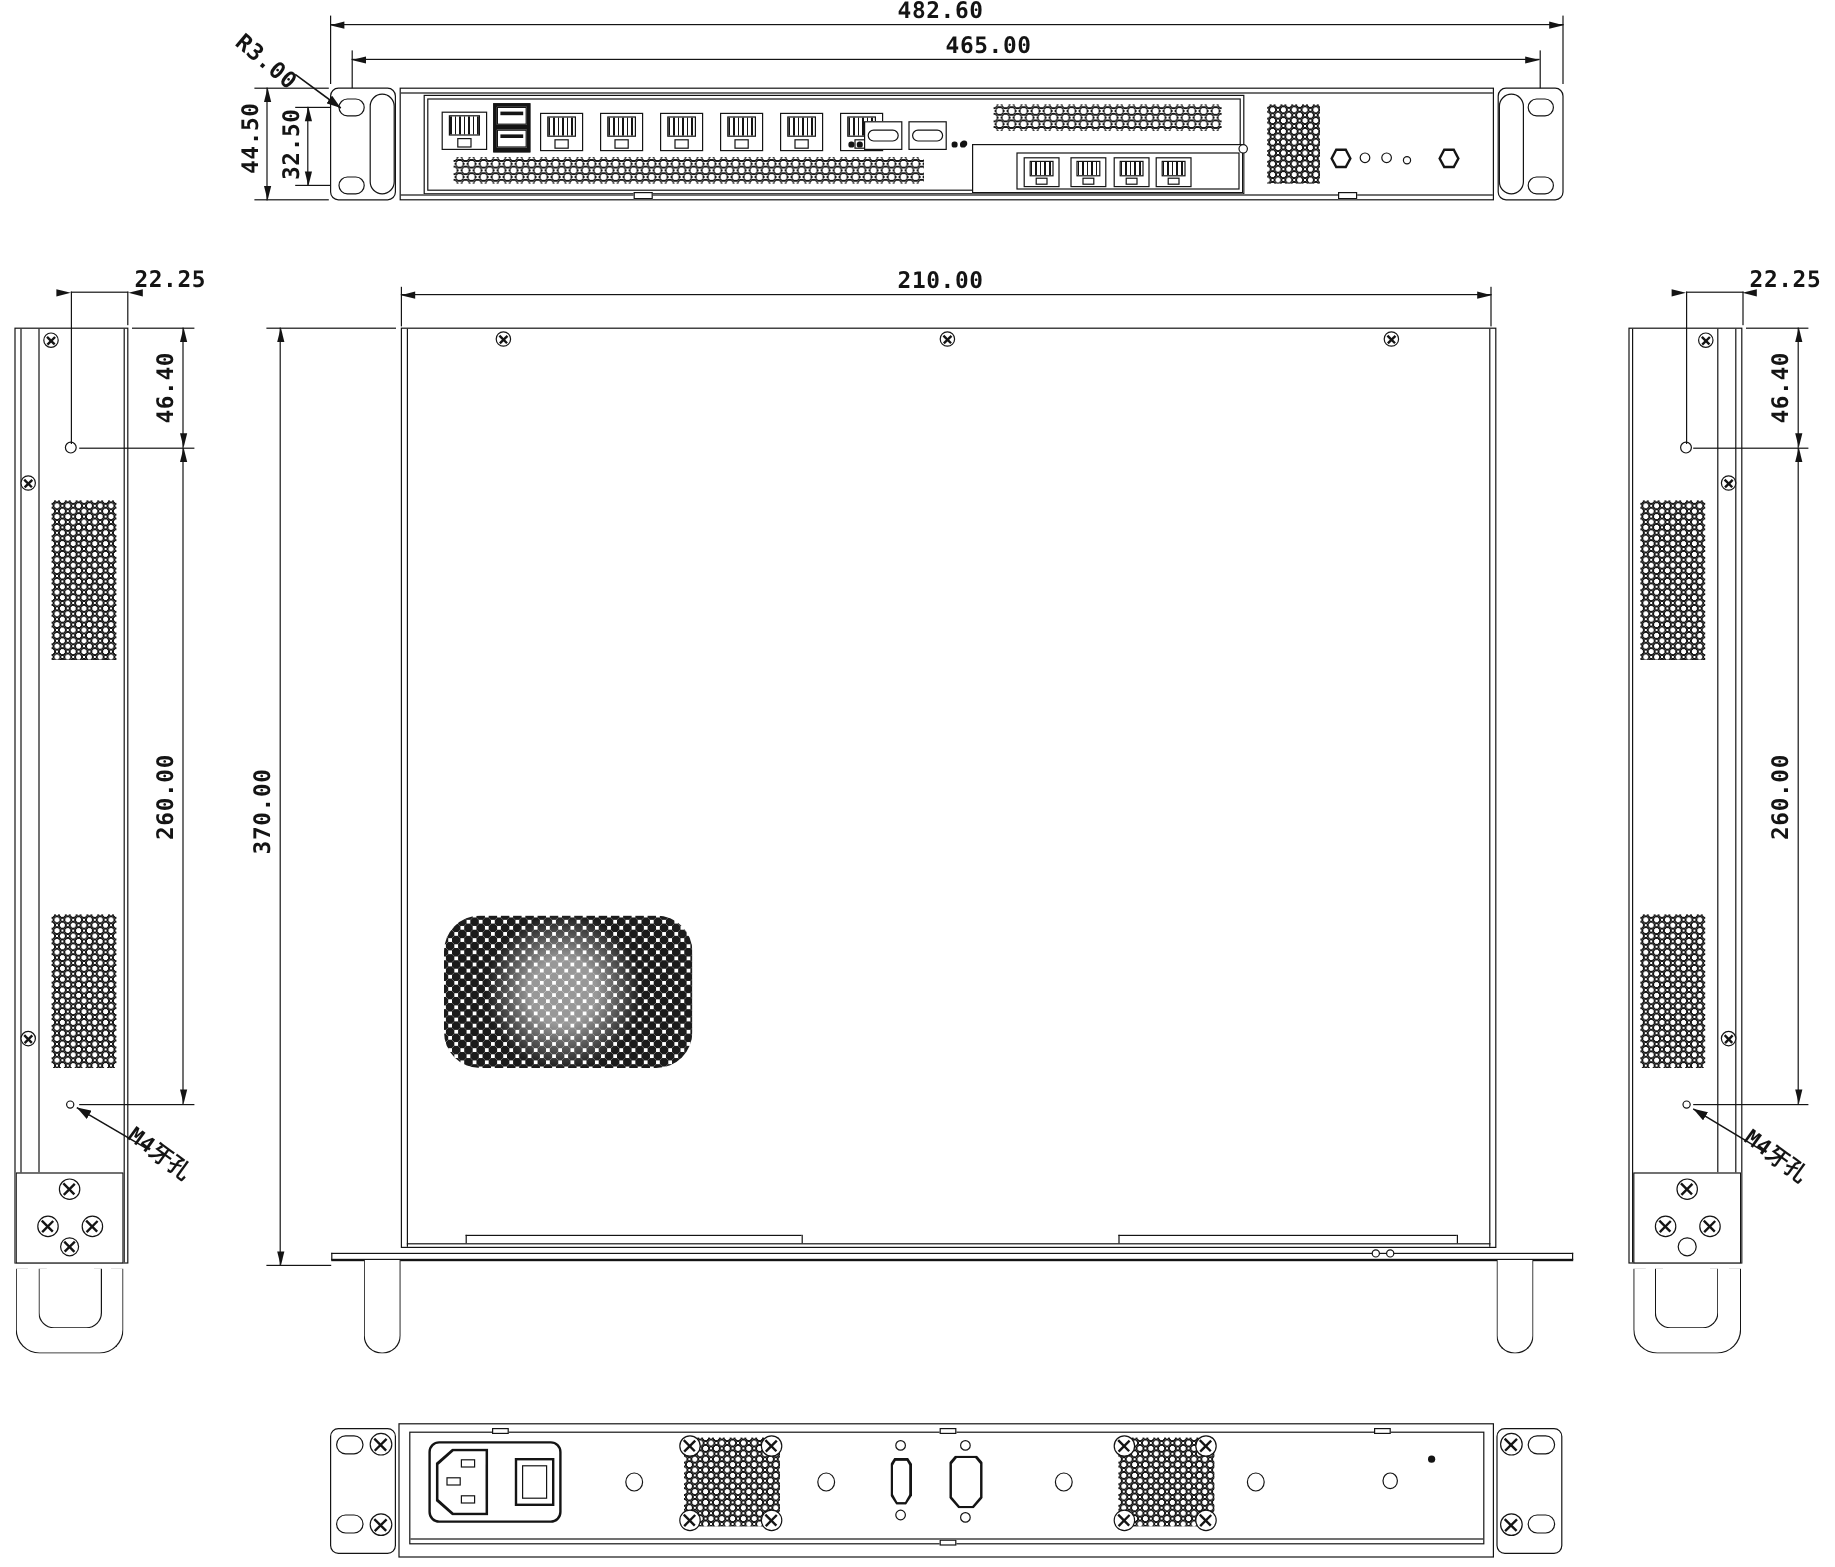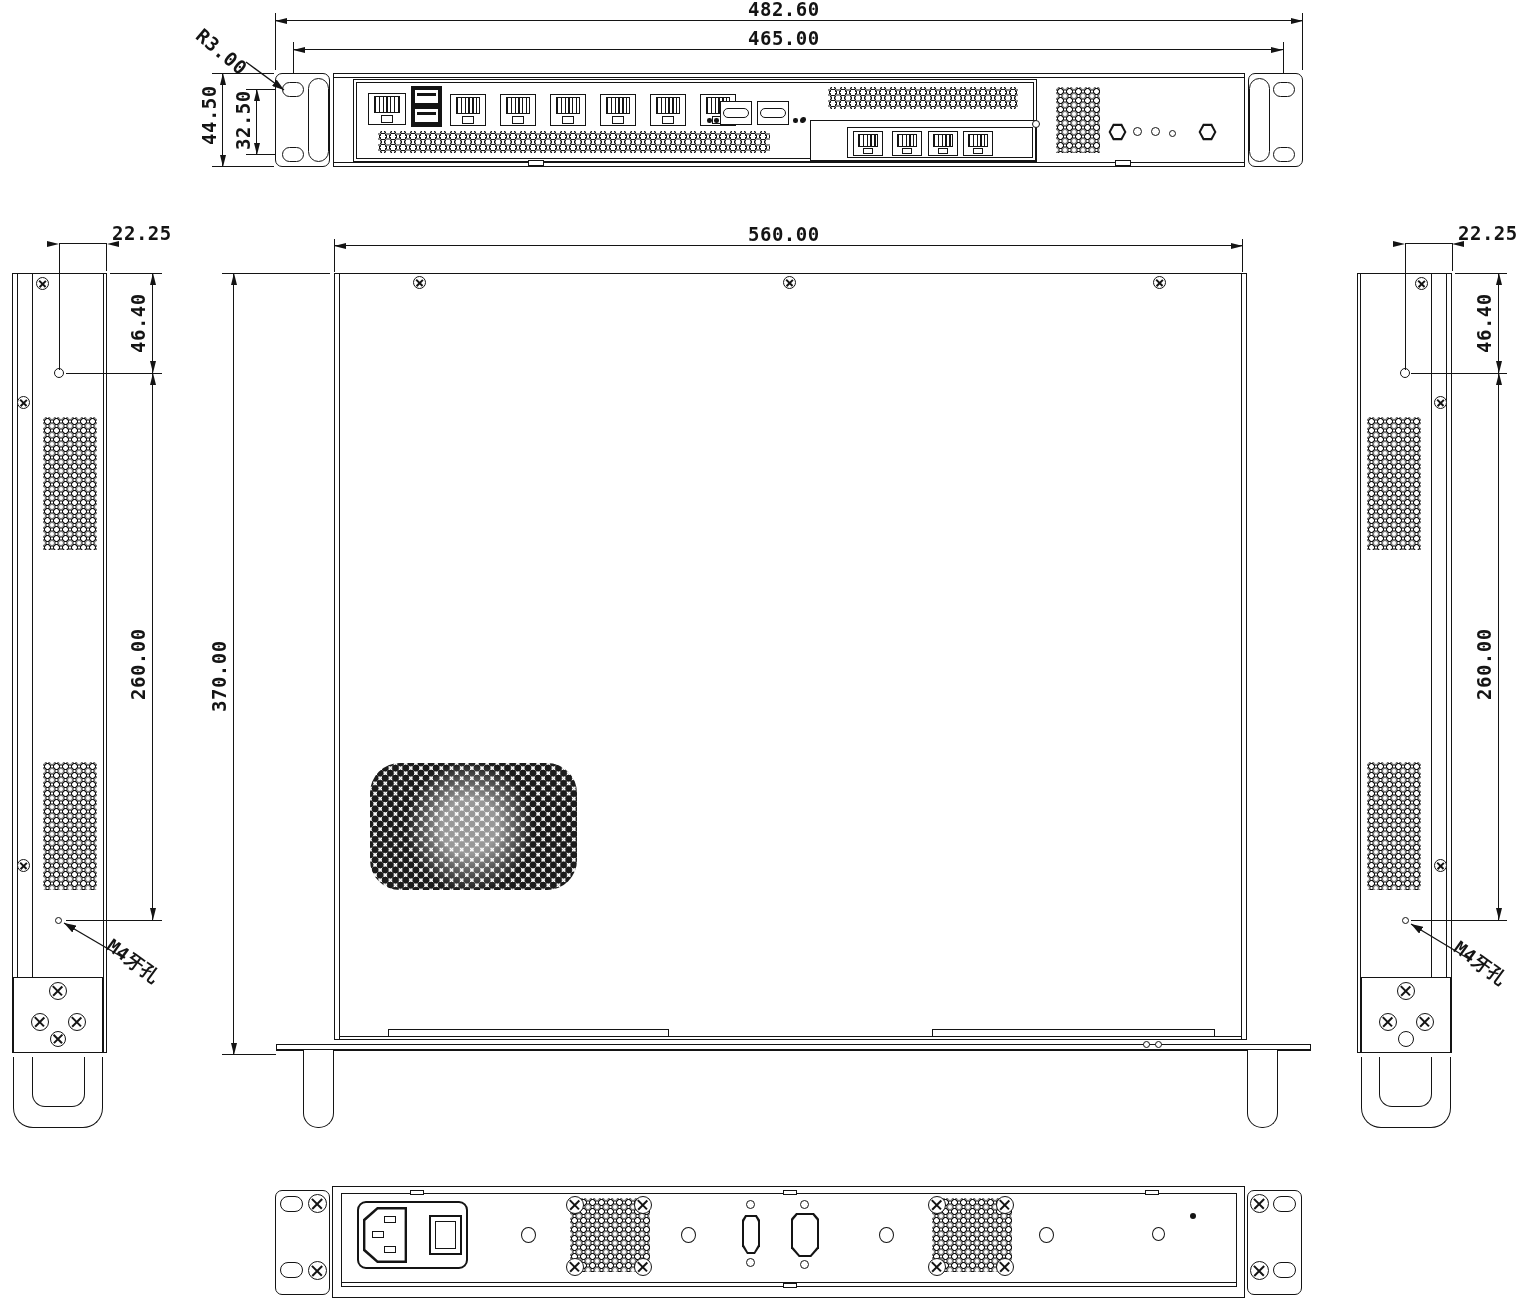--- a/index.html
+++ b/index.html
@@ -71,21 +71,21 @@
     <div class="arr r" style="left:1291px;top:17.5px"></div>
     <div class="ln" style="left:275px;top:13px;width:1.2px;height:57px"></div>
     <div class="ln" style="left:1302px;top:13px;width:1.2px;height:57px"></div>
     <div class="dlabel" style="left:748px;top:-2px">482.60</div>
 
     <div class="ln" style="left:293px;top:49px;width:990px;height:1.2px"></div>
     <div class="arr l" style="left:293px;top:46.5px"></div>
     <div class="arr r" style="left:1271px;top:46.5px"></div>
     <div class="ln" style="left:293px;top:42px;width:1.2px;height:42px"></div>
     <div class="ln" style="left:1283px;top:42px;width:1.2px;height:42px"></div>
-    <div class="dlabel" style="left:748px;top:27px">465.00</div>
+    <div class="dlabel" style="left:788px;top:27px">465.00</div>
 
     <div class="dlabel rotR3" style="left:206px;top:24px">R3.00</div>
 
     <div class="ln" style="left:222px;top:73px;width:1.2px;height:94px"></div>
     <div class="arr u" style="left:219.5px;top:73px"></div>
     <div class="arr d" style="left:219.5px;top:155px"></div>
     <div class="ln" style="left:212px;top:73px;width:62px;height:1.2px"></div>
     <div class="ln" style="left:212px;top:166px;width:62px;height:1.2px"></div>
     <div class="dlabel rot90" style="left:198px;top:145px">44.50</div>
 
@@ -161,21 +161,21 @@
     <div class="bx1" style="left:1115px;top:160px;width:16px;height:6px"></div>
   </div>
 
   <div class="a" style="left:0;top:0;width:0;height:0">
 
     <div class="ln" style="left:334px;top:245px;width:909px;height:1.2px"></div>
     <div class="arr l" style="left:334px;top:242.5px"></div>
     <div class="arr r" style="left:1231px;top:242.5px"></div>
     <div class="ln" style="left:334px;top:239px;width:1.2px;height:33px"></div>
     <div class="ln" style="left:1242px;top:239px;width:1.2px;height:33px"></div>
-    <div class="dlabel" style="left:748px;top:223px">560.00</div>
+    <div class="dlabel" style="left:748px;top:223px">210.00</div>
 
     <div class="ln" style="left:233px;top:273px;width:1.2px;height:782px"></div>
     <div class="arr u" style="left:230.5px;top:273px"></div>
     <div class="arr d" style="left:230.5px;top:1043px"></div>
     <div class="ln" style="left:222px;top:273px;width:108px;height:1.2px"></div>
     <div class="ln" style="left:222px;top:1054px;width:54px;height:1.2px"></div>
     <div class="dlabel rot90" style="left:208px;top:712px">370.00</div>
 
     <div class="bx" style="left:334px;top:273px;width:913px;height:767px"></div>
     <div class="ln" style="left:339px;top:274px;width:1px;height:765px"></div>

